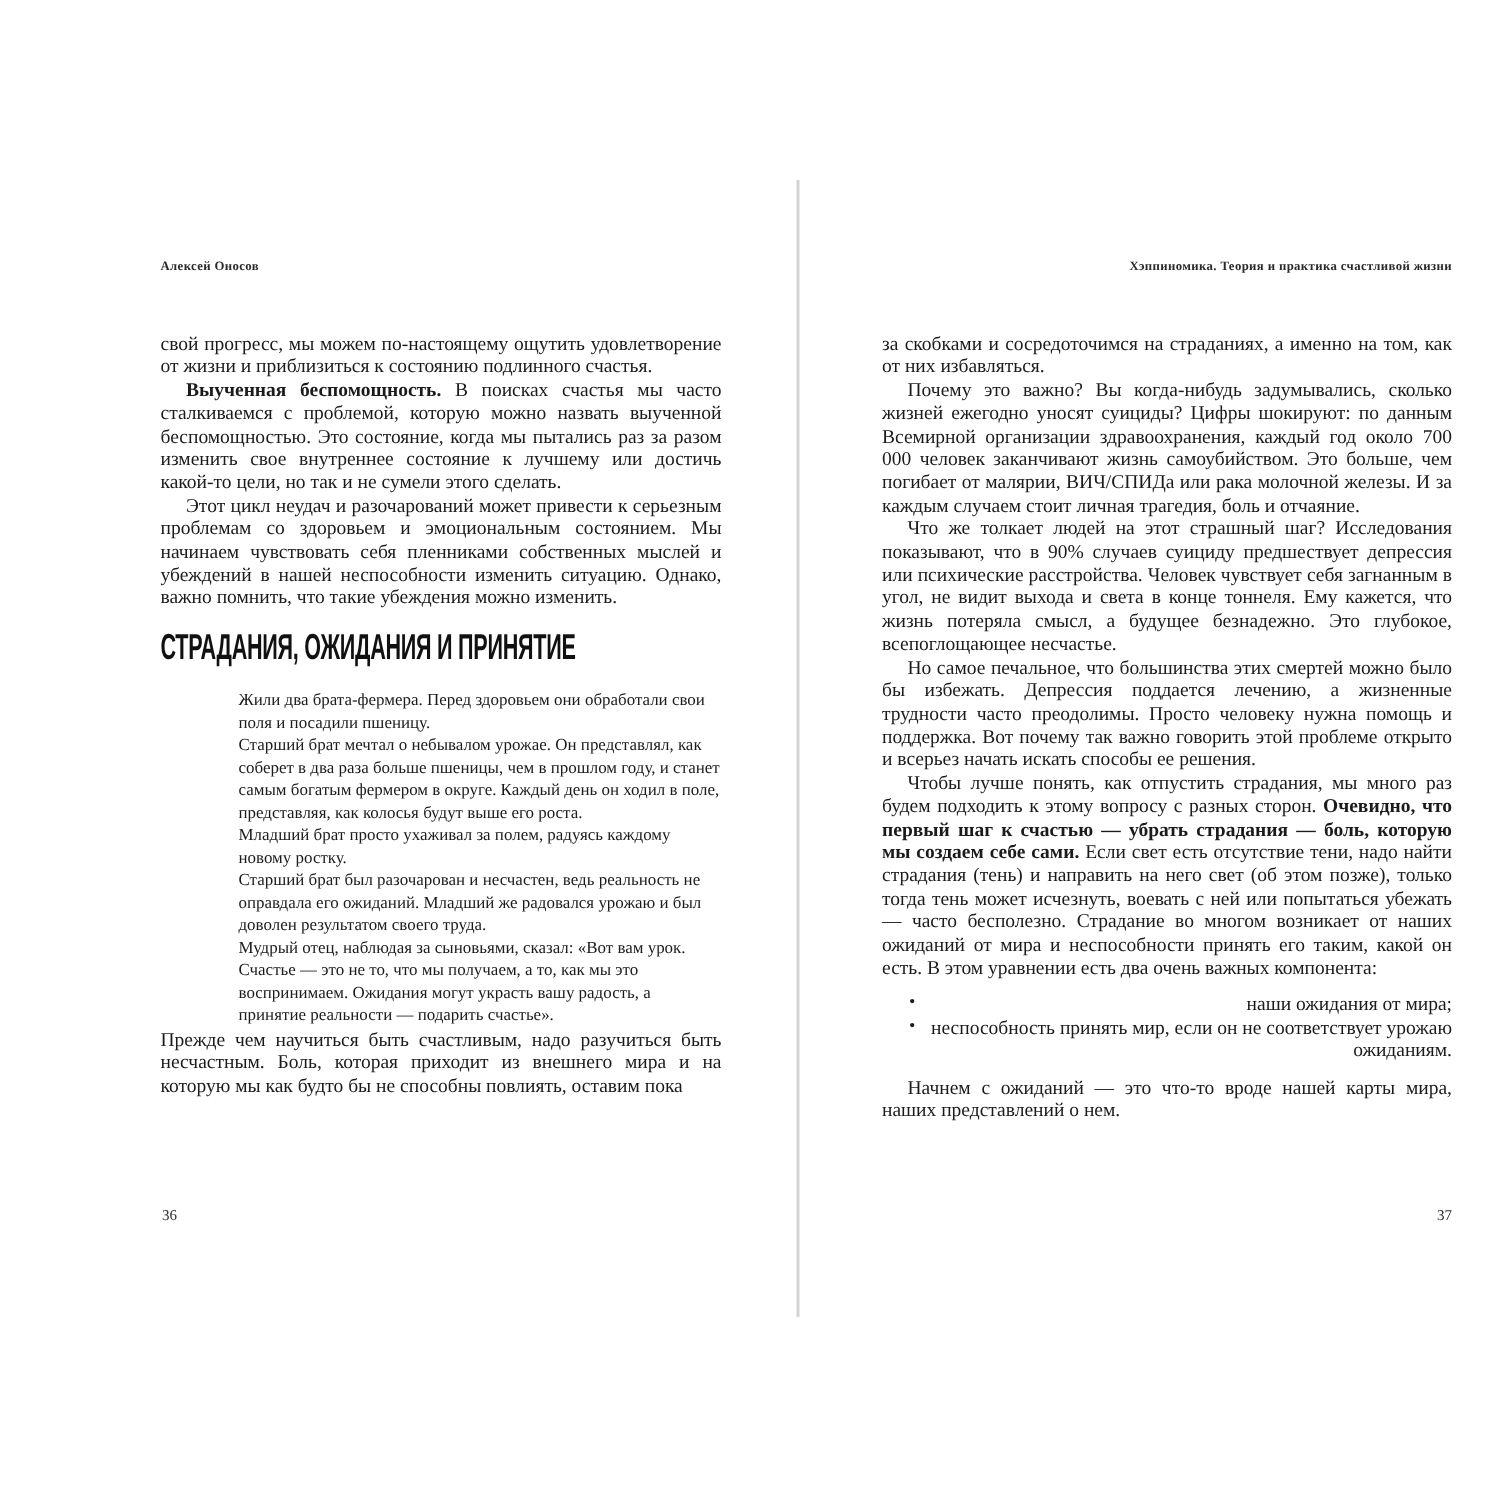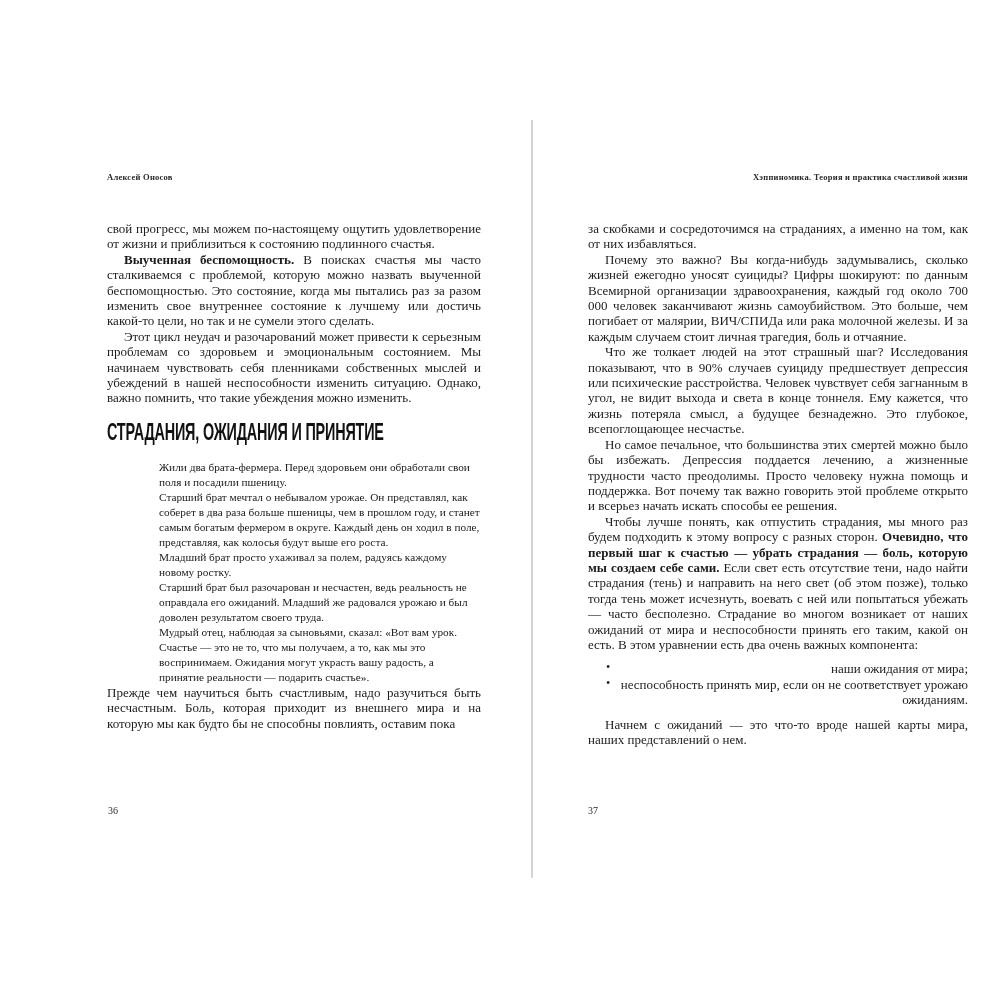--- a/index.html
+++ b/index.html
@@ -90,21 +90,21 @@
     font-size: 12px;
   }
 
   .page-number {
     position: absolute;
     top: 805px;
     font-size: 10px;
     color: #2a2a2a;
   }
   .page-number--left  { left: 76px; text-align: right; }
-  .page-number--right { left: 556px; width: 380px; }
+  .page-number--right { left: 556px; width: 380px; text-align: right; }
 </style>
 </head>
 <body>
 
 <div class="spread">
 
   <div class="divider"></div>
 
   <div class="page page--left">
     <div class="running-head">Алексей Оносов</div>

